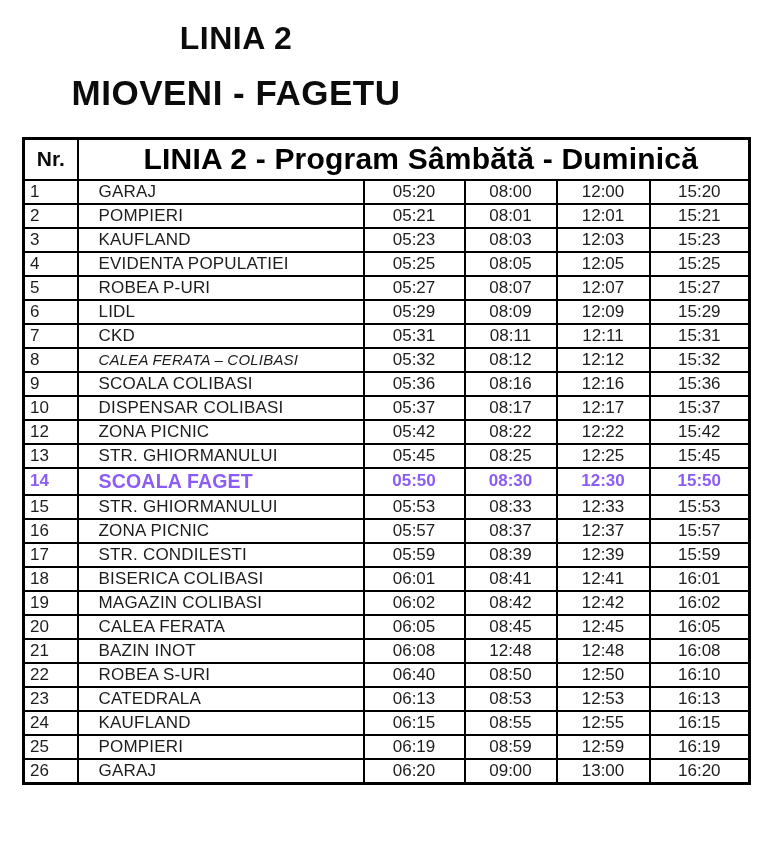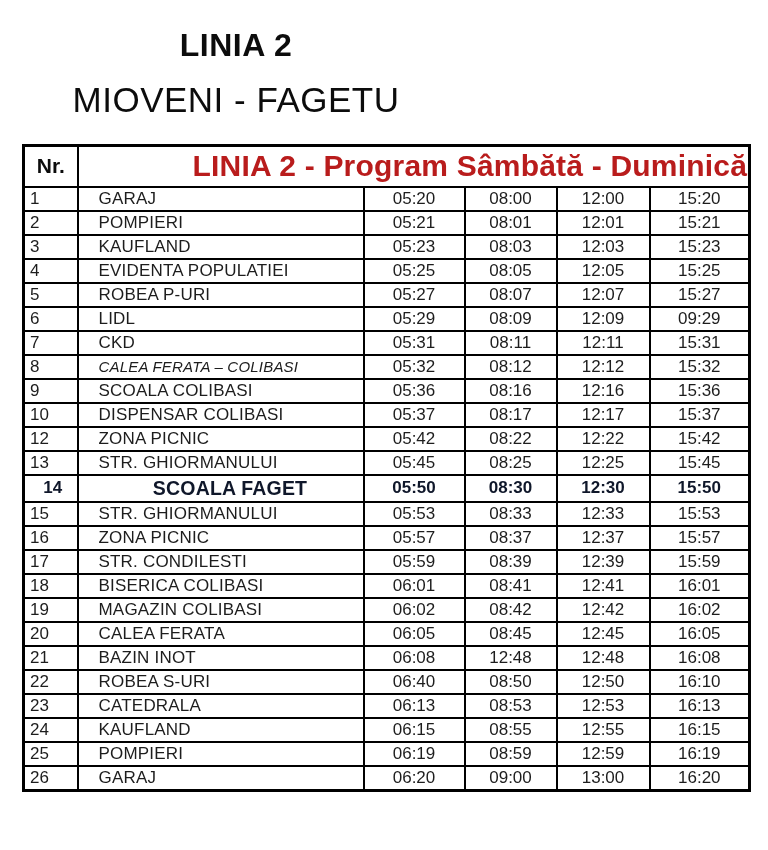--- a/index.html
+++ b/index.html
@@ -9,33 +9,33 @@
   }
   body {
     width: 768px;
     height: 850px;
     font-family: "Liberation Sans", sans-serif;
     color: #1d1d1d;
     overflow: hidden;
   }
   .page-header {
     width: 472px;
-    padding-top: 27px;
+    padding-top: 20px;
     text-align: center;
   }
   .title-line1 {
     font-size: 32px;
     font-weight: bold;
     color: #0c0c0c;
     margin: 0;
     letter-spacing: 0.5px;
   }
   .title-line2 {
     font-size: 35px;
-    font-weight: normal;
+    font-weight: bold;
     color: #0c0c0c;
     margin: 16px 0 0 0;
     letter-spacing: 0.5px;
   }
   table.timetable {
     margin: 24px 0 0 22px;
     width: 726px;
     border-collapse: collapse;
     table-layout: fixed;
     border: 3px solid #000000;
@@ -50,22 +50,22 @@
   .timetable tbody tr { height: 23.1px; }
   th.nr-header {
     font-size: 21px;
     font-weight: bold;
     color: #0c0c0c;
     text-align: center;
   }
   th.program-header {
     font-size: 30px;
     font-weight: bold;
-    color: #b91c1c;
-    text-align: right;
+    color: #000000;
+    text-align: center;
     padding-left: 16px;
     letter-spacing: 0.2px;
   }
   td.nr-cell {
     font-size: 17px;
     text-align: left;
     padding-left: 5px;
   }
   td.stop-cell {
     font-size: 17px;
@@ -76,22 +76,21 @@
   td.time-cell {
     font-size: 17px;
     text-align: center;
   }
   tr.large td.stop-cell {
     font-size: 15px;
     font-style: italic;
   }
   tr.bold td {
     font-weight: bold;
-    color: #0f172a;
-    text-align: center;
+    color: #8b5cf6;
   }
   tr.bold td.stop-cell {
     font-size: 19.5px;
   }
 </style>
 </head>
 <body>
 
 <div class="page-header">
   <div class="title-line1">LINIA 2</div>
@@ -153,21 +152,21 @@
         <td class="time-cell">08:07</td>
         <td class="time-cell">12:07</td>
         <td class="time-cell">15:27</td>
       </tr>
       <tr>
         <td class="nr-cell">6</td>
         <td class="stop-cell">LIDL</td>
         <td class="time-cell">05:29</td>
         <td class="time-cell">08:09</td>
         <td class="time-cell">12:09</td>
-        <td class="time-cell">09:29</td>
+        <td class="time-cell">15:29</td>
       </tr>
       <tr>
         <td class="nr-cell">7</td>
         <td class="stop-cell">CKD</td>
         <td class="time-cell">05:31</td>
         <td class="time-cell">08:11</td>
         <td class="time-cell">12:11</td>
         <td class="time-cell">15:31</td>
       </tr>
       <tr class="large">

